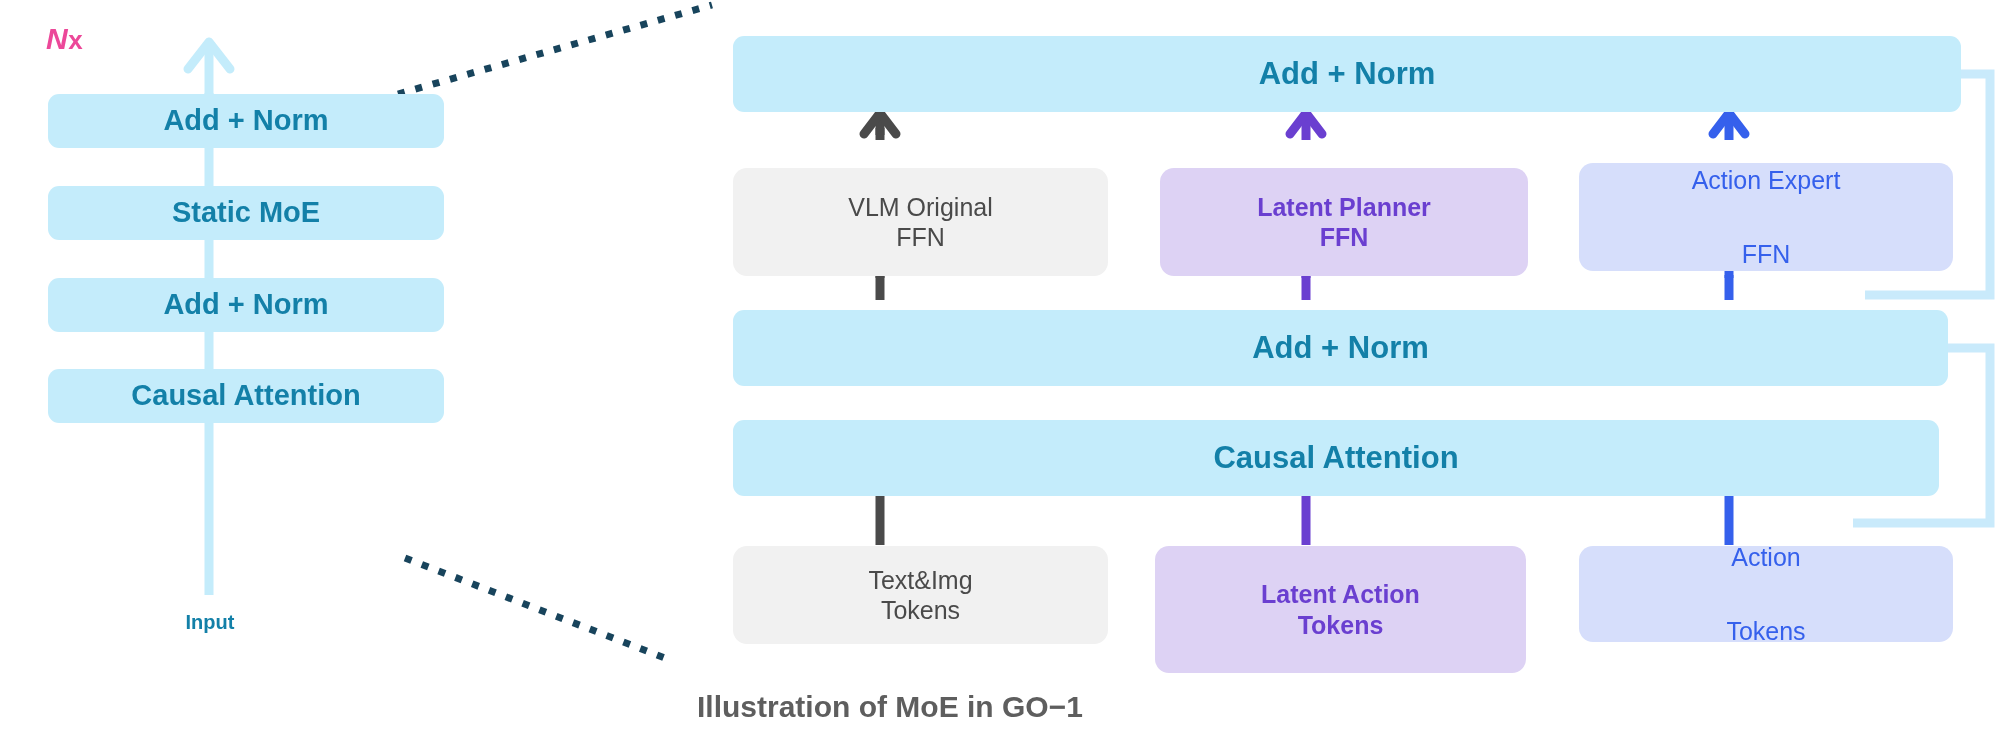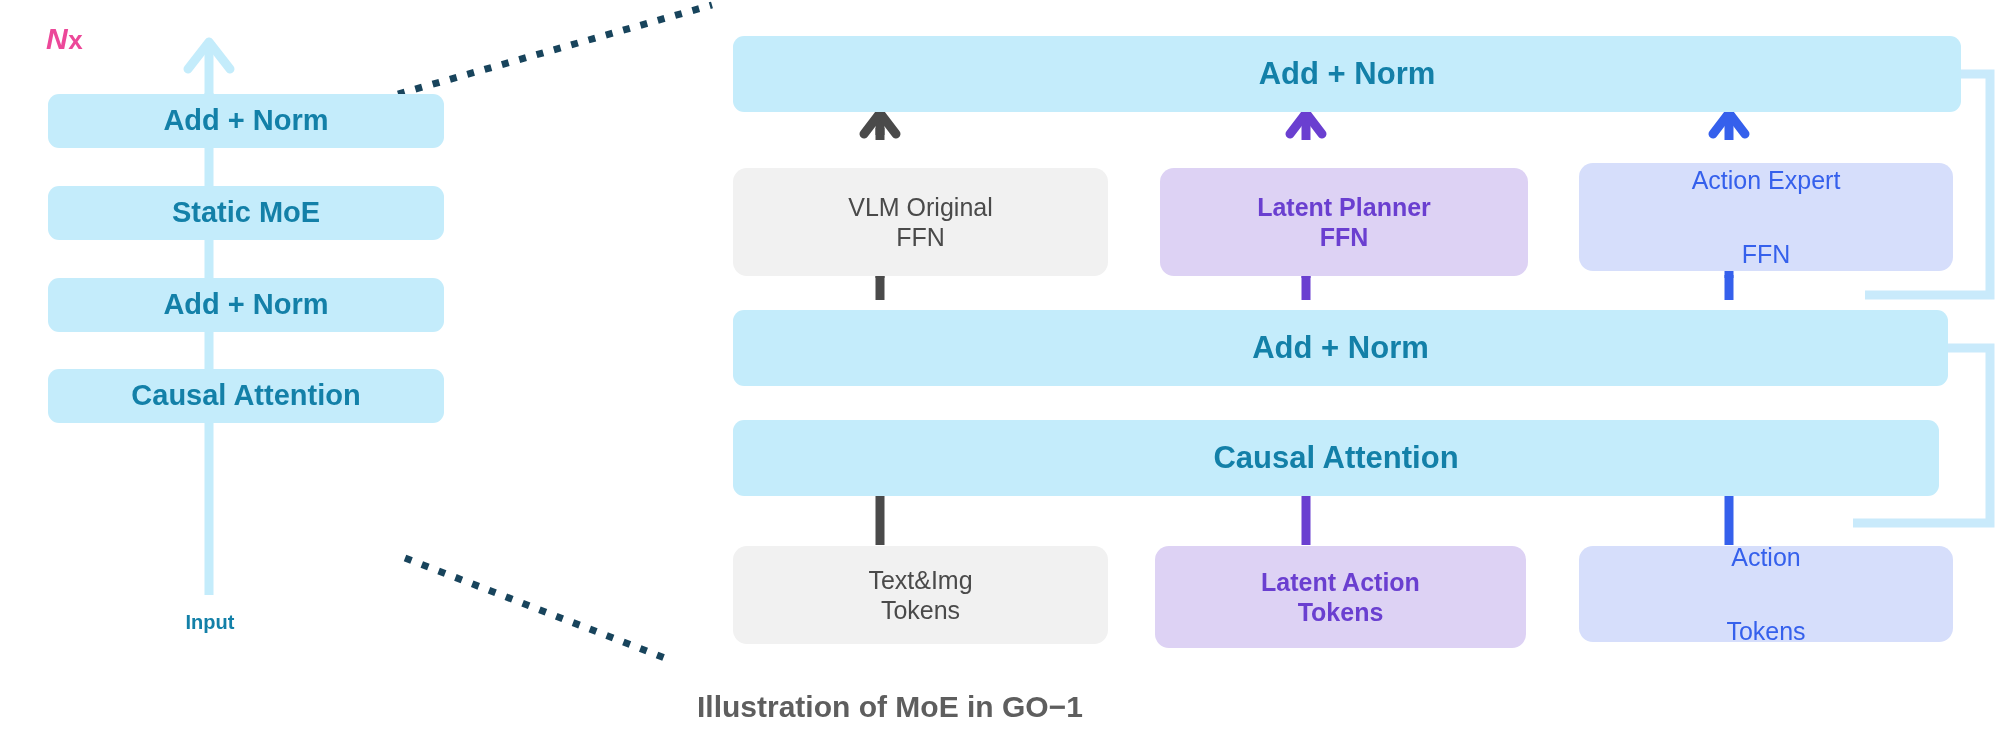--- a/index.html
+++ b/index.html
@@ -197,21 +197,21 @@
 
   <div class="box wide-blue" style="left:697px; top:420px; width:1206px; height:76px;">
     <span>Causal Attention</span>
   </div>
 
   <div class="box col-box col-gray" style="left:697px; top:546px; width:375px; height:98px;">
     <span>Text&amp;Img</span>
     <span>Tokens</span>
   </div>
 
-  <div class="box col-box col-purple" style="left:1119px; top:546px; width:371px; height:102px;">
+  <div class="box col-box col-purple" style="left:1119px; top:546px; width:371px; height:127px;">
     <span>Latent Action</span>
     <span>Tokens</span>
   </div>
 
   <div class="box col-box col-blue" style="left:1543px; top:546px; width:374px; height:96px;">
     <span>Action</span>
     <span>Tokens</span>
   </div>
 
   <div id="caption" style="left:697px; top:690px; width:1228px;">Illustration of MoE in GO−1</div>

